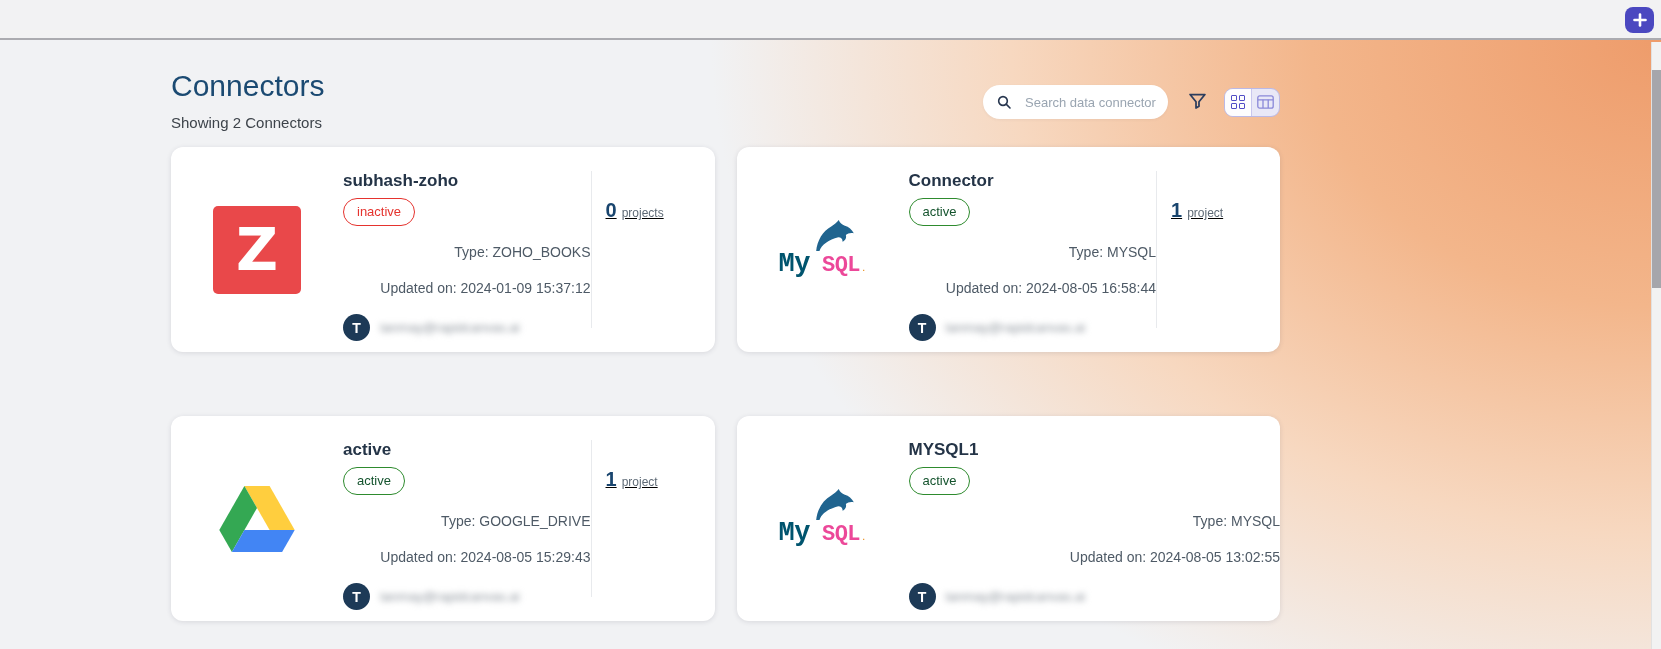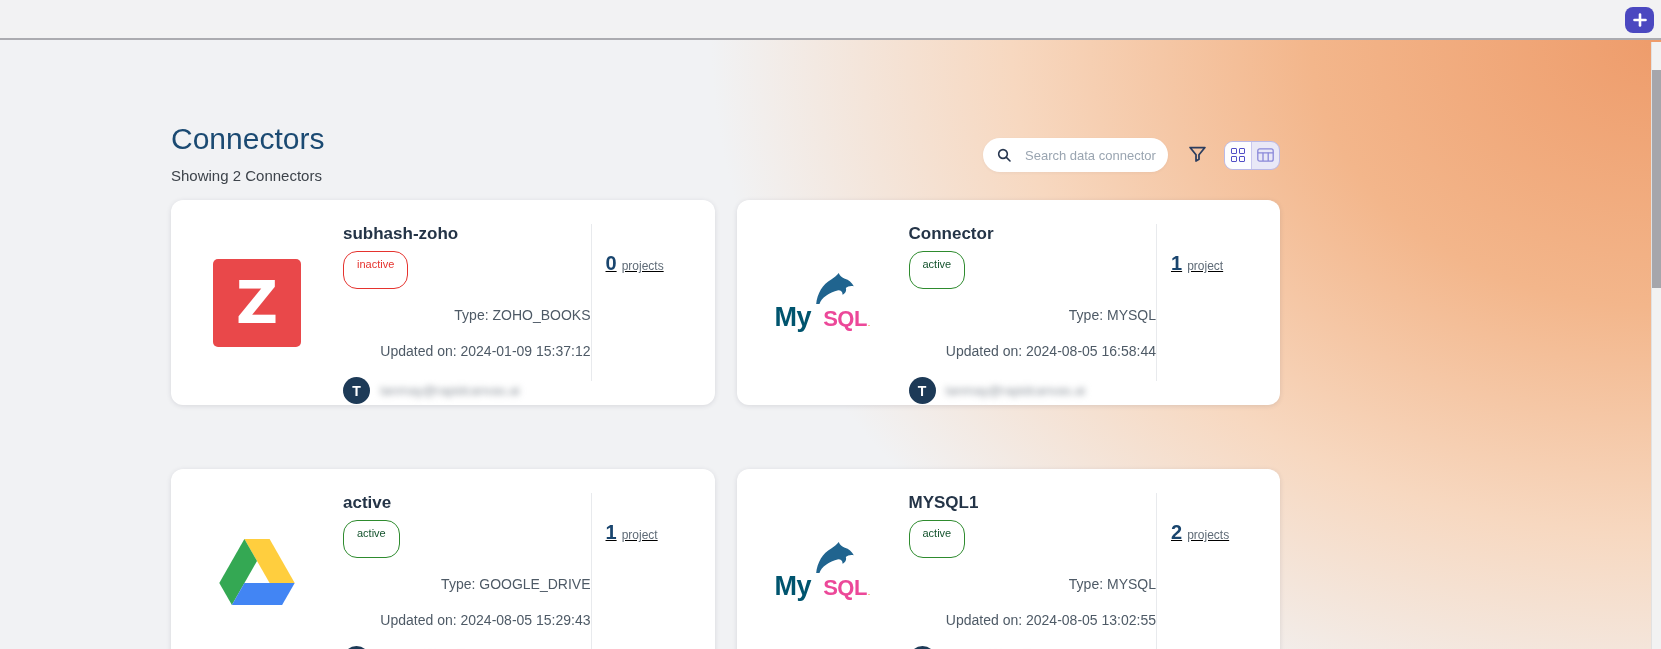--- a/index.html
+++ b/index.html
@@ -27,21 +27,21 @@
 
   
   .content {
     position: relative; height: 609px; overflow: hidden;
     background-color: #f1f2f4;
     background-image: radial-gradient(ellipse 1250px 950px at 1661px 0px,
       #ee9c6b 0%, #f3b68b 28%, #f7d8c0 52%, rgba(241,242,244,0) 76%);
   }
   .container { padding: 0 381px 0 171px; }
 
-  .header-row { display: flex; justify-content: space-between; align-items: flex-start; padding-top: 81px; }
+  .header-row { display: flex; justify-content: space-between; align-items: flex-start; padding-top: 28px; }
   h1.page-title { margin: 0; font-size: 30px; font-weight: 500; color: #1b4a72; line-height: 35px; }
   .subtitle { margin-top: 11px; font-size: 15px; color: #3d434a; line-height: 17px; }
 
   .toolbar { display: flex; align-items: center; margin-top: 17px; }
   .search-pill {
     display: flex; align-items: center;
     width: 185px; height: 34px; background: #fff; border-radius: 17px;
     padding: 0 10px 0 13px; box-shadow: 0 1px 3px rgba(60,60,80,0.06);
   }
   .search-pill svg { flex: 0 0 auto; }
@@ -76,22 +76,22 @@
   .card {
     background: #fff; border-radius: 12px; height: 205px;
     box-shadow: 0 1px 5px rgba(50,50,70,0.13);
     display: flex; cursor: pointer;
   }
   .logo-box { flex: 0 0 172px; display: flex; align-items: center; justify-content: center; }
 
   .card-main { flex: 1; padding-top: 25px; }
   .card-title { font-size: 17px; font-weight: 700; color: #243447; line-height: 17px; }
   .badge {
-    display: inline-block; margin-top: 9px; padding: 5px 13px 16px;
-    border: 1px solid; border-radius: 14px; font-size: 11px; line-height: 15px;
+    display: inline-block; margin-top: 9px; padding: 5px 13px 6px;
+    border: 1px solid; border-radius: 14px; font-size: 13px; line-height: 15px;
   }
   .badge.inactive { color: #e5332e; border-color: #e5332e; }
   .badge.active  { color: #14532d; border-color: #2e8b2e; }
   .meta { font-size: 14px; color: #4e5a66; text-align: right; }
   .meta.type { margin-top: 18px; }
   .meta.updated { margin-top: 20px; }
   .owner-row { display: flex; align-items: center; margin-top: 18px; }
   .avatar {
     width: 27px; height: 27px; border-radius: 50%;
     background: #1d3a57; color: #fff; font-size: 14px; font-weight: 700;
@@ -110,21 +110,21 @@
 
   
   .logo-zoho {
     width: 88px; height: 88px; border-radius: 5px;
     display: flex; align-items: center; justify-content: center;
   }
   .logo-zoho span {
     color: #fff; font-size: 58px; font-weight: 700;
     font-family: "DejaVu Sans", sans-serif; line-height: 1;
   }
-  .logo-mysql { display: flex; flex-direction: column; align-items: center; }
+  .logo-mysql { display: flex; flex-direction: column; align-items: center; font-family: Liberation Mono, monospace; }
   .logo-mysql svg { margin-left: 26px; margin-bottom: -3px; }
   .mysql-text { display: flex; align-items: baseline; }
   .mysql-my  { font-size: 27px; font-weight: 700; color: #00546e; letter-spacing: -0.5px; }
   .mysql-sql { font-size: 22px; font-weight: 700; color: #ec4899; letter-spacing: -0.5px; margin-left: 12px; }
   .mysql-tm  { font-size: 9px; color: #e8860c; margin-left: 1px; }
 
   
   .scrollbar {
     position: fixed; top: 42px; right: 0; bottom: 0; width: 10px;
     background: #f2f2f2; border-left: 1px solid #e1e1e1;
@@ -281,23 +281,20 @@
     <div class="card-main">
       <div class="card-title">MYSQL1</div>
       <span class="badge active">active</span>
       <div class="meta type">Type: MYSQL</div>
       <div class="meta updated">Updated on: 2024-08-05 13:02:55</div>
       <div class="owner-row">
         <span class="avatar">T</span>
         <span class="email">tanmay@rapidcanvas.ai</span>
       </div>
     </div>
-    <div class="card-side">
-      <span class="proj-num">2</span><span class="proj-label">projects</span>
-    </div>
   </div>
 </div>
   </div>
 </div>
 
 <div class="scrollbar">
   <div class="thumb"></div>
 </div>
 
 </body></html>

